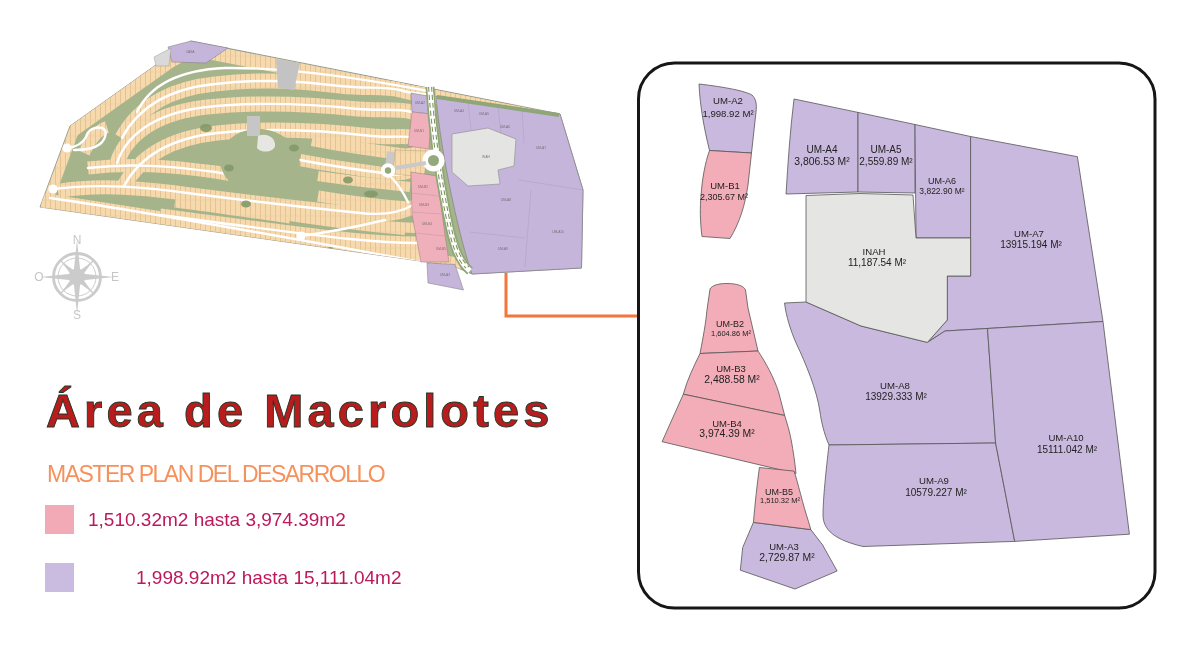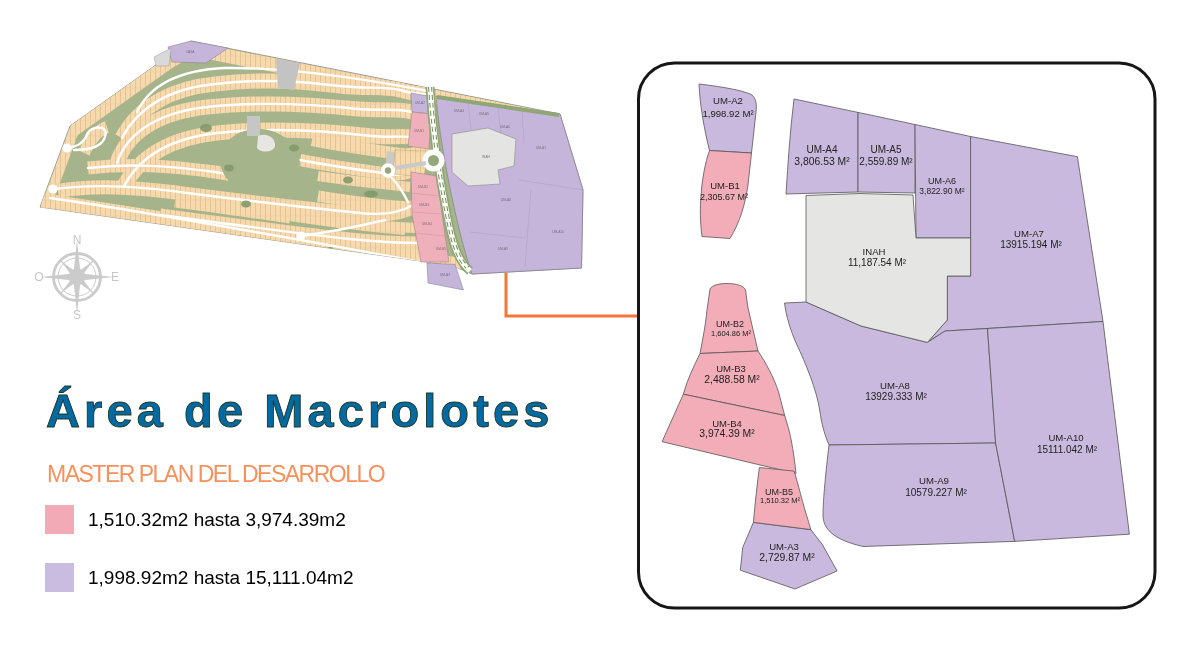--- a/index.html
+++ b/index.html
@@ -1,29 +1,29 @@
 <!DOCTYPE html>
 <html><head>
 <meta charset="utf-8">
 <style>
   html,body{margin:0;padding:0;background:#ffffff;}
   .page{position:relative;width:1200px;height:670px;overflow:hidden;background:#ffffff;
         font-family:"Liberation Sans", sans-serif;}
   svg{position:absolute;left:0;top:0;}
   .title{position:absolute;left:46px;top:383px;font-size:47px;font-weight:bold;
-         color:#0369a1;letter-spacing:4.1px;white-space:nowrap;
+         color:#b91c1c;letter-spacing:4.1px;white-space:nowrap;
          -webkit-text-stroke:0.9px #1c3526;}
   .subtitle{position:absolute;left:47px;top:461px;font-size:23px;font-weight:normal;
          color:#f6915c;letter-spacing:-1.5px;white-space:nowrap;}
   .sw{position:absolute;width:29px;height:29px;}
   .sw1{left:45px;top:505px;background:#f2aab6;}
   .sw2{left:45px;top:563px;background:#c9bce0;}
-  .leg{position:absolute;left:88px;font-size:19px;color:#000000;letter-spacing:0px;white-space:nowrap;}
+  .leg{position:absolute;left:88px;font-size:19px;color:#be185d;letter-spacing:0px;white-space:nowrap;}
   .leg1{top:509px;}
-  .leg2{top:567px;}
+  .leg2{top:567px;margin-left:48px;}
 </style>
 </head>
 <body>
 <div class="page">
 <svg width="1200" height="670" viewBox="0 0 1200 670">
 <defs>
   <pattern id="lots" width="5" height="16" patternUnits="userSpaceOnUse">
     <rect width="5" height="16" fill="#f6d9ad"></rect>
     <rect width="0.6" height="16" fill="#d9b380"></rect>
     <rect width="5" height="0.6" y="7.7" fill="#ead0a0"></rect>

